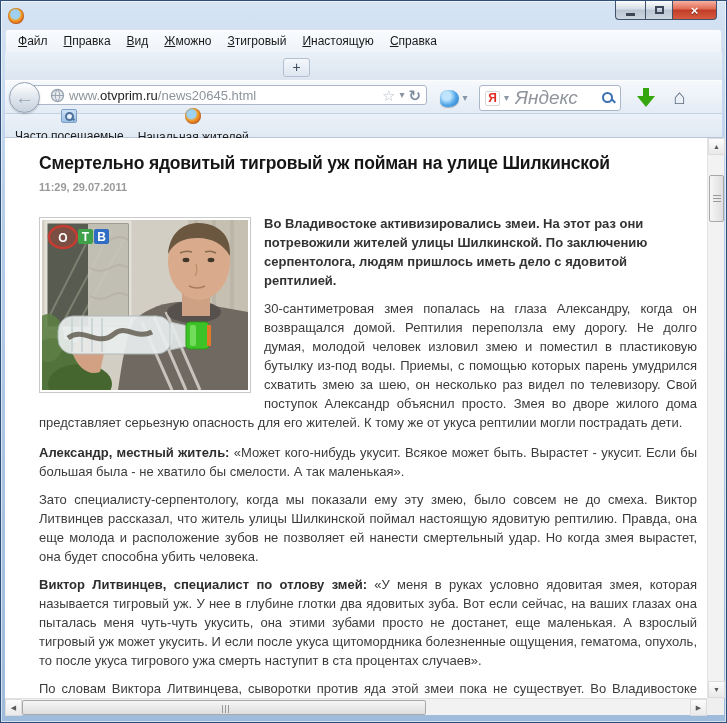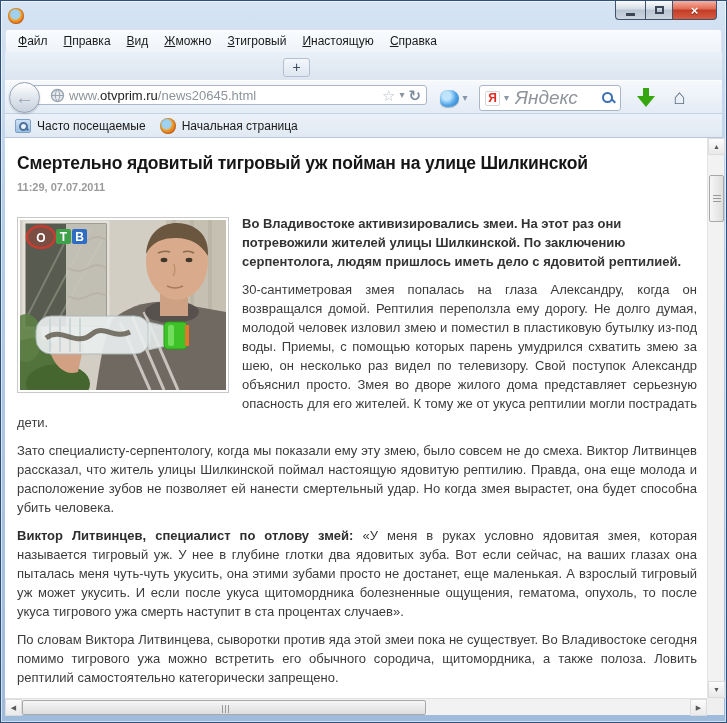--- a/index.html
+++ b/index.html
@@ -90,34 +90,34 @@
     background:#3a6fb0;transform:rotate(45deg);}
   .download-btn{position:absolute;left:632px;top:6px;width:18px;height:21px;}
   .download-btn .stem{position:absolute;left:6px;top:1px;width:6px;height:9px;background:#35a60d;}
   .download-btn .head{position:absolute;left:0;top:9px;width:0;height:0;
     border-left:9px solid transparent;border-right:9px solid transparent;border-top:11px solid #35a60d;}
   .home-btn{position:absolute;left:668px;top:3px;font-size:21px;font-weight:bold;color:#5d6c7e;line-height:26px;}
   
   .bookmarksbar{position:absolute;left:4px;right:4px;top:113px;height:24px;
     background:linear-gradient(#ebf1f8,#e0e9f3);border-bottom:1px solid #b7c6d9;
     display:flex;align-items:center;padding:0 8px;gap:10px;font-size:12px;color:#1a1a1a;}
-  .bm-item{display:flex;align-items:center;gap:6px;padding:1px 2px;}
+  .bm-item{display:flex;align-items:center;gap:6px;padding:1px 2px;flex-direction:column;}
   .bm-icon1{width:16px;height:14px;border-radius:2px;position:relative;
     background:linear-gradient(#cfe2f5,#9cbfe2);border:1px solid #7da2c9;}
   .bm-icon1::before{content:"";position:absolute;left:3px;top:2px;width:5px;height:5px;
     border:2px solid #4d729c;border-radius:50%;background:#eaf3fb;}
   .bm-icon1::after{content:"";position:absolute;left:9px;top:8px;width:4px;height:2px;
     background:#4d729c;transform:rotate(45deg);}
   .bm-icon2{width:16px;height:16px;border-radius:50%;
     background:radial-gradient(circle at 40% 38%, #9ed2f2 0 32%, #f0a22e 44%, #dd6b1c 70%, #b04712);
     box-shadow:inset 0 0 2px rgba(0,0,0,.35);}
   
   .content{position:absolute;left:4px;top:137px;width:719px;height:560px;background:#fff;}
   .article{position:absolute;left:0;top:0;right:17px;bottom:0;overflow:hidden;
-    padding:12px 10px 0 12px;color:#3c3c3c;}
+    padding:12px 10px 0 34px;color:#3c3c3c;}
   .article h1{font-size:17.5px;font-weight:bold;color:#161616;letter-spacing:-0.2px;margin:3px 0 7px;}
   .date{font-size:11px;font-weight:bold;color:#9a9a9a;margin:0 0 21px;}
   .photo{float:left;width:212px;height:176px;border:1px solid #c9c9c9;background:#fff;
     padding:2px;margin:3px 13px 8px 0;}
   .photo svg{display:block;}
   .article p{font-size:13px;line-height:19px;margin:0 0 9px;text-align:justify;}
   p.lead{font-weight:bold;color:#333;text-align:left;}
   p.after-photo{clear:left;padding-top:2px;}
   .speaker{font-weight:bold;color:#2e2e2e;}
   
@@ -206,28 +206,28 @@
     <div class="home-btn"><span>⌂</span></div>
   </div>
 
   <div class="bookmarksbar">
     <div class="bm-item">
       <span class="bm-icon1"></span>
       <span>Часто посещаемые</span>
     </div>
     <div class="bm-item">
       <span class="bm-icon2"></span>
-      <span>Начальная страница</span>
+      <span>Начальная жителей</span>
     </div>
   </div>
 
   <div class="content">
     <div class="article">
       <h1>Смертельно ядовитый тигровый уж пойман на улице Шилкинской</h1>
-      <div class="date">11:29, 07.07.2011</div>
+      <div class="date">11:29, 29.07.2011</div>
 
       <div class="photo">
         <svg width="206" height="170" viewBox="0 0 206 170">
           <rect x="0" y="0" width="206" height="170" fill="#d3cec4"></rect>
           <rect x="146" y="0" width="60" height="170" fill="#c6c0b3"></rect>
           <rect x="152" y="0" width="4" height="170" fill="#b5afa2" opacity="0.6"></rect>
           <rect x="170" y="0" width="4" height="170" fill="#b5afa2" opacity="0.6"></rect>
           <rect x="188" y="0" width="4" height="170" fill="#b5afa2" opacity="0.6"></rect>
 
           <rect x="4" y="2" width="84" height="106" fill="#585b4f" stroke="#e3e0d7" stroke-width="3"></rect>
@@ -270,20 +270,21 @@
             <rect x="36" y="9" width="15" height="15" rx="2" fill="#3fa149"></rect>
             <text x="43.5" y="21">Т</text>
             <rect x="52" y="9" width="15" height="15" rx="2" fill="#2f6cc4"></rect>
             <text x="59.5" y="21">В</text>
           </g>
         </svg>
       </div>
 
       <p class="lead">Во Владивостоке активизировались змеи. На этот раз они потревожили жителей улицы Шилкинской. По заключению серпентолога, людям пришлось иметь дело с ядовитой рептилией.</p>
       <p>30-сантиметровая змея попалась на глаза Александру, когда он возвращался домой. Рептилия переползла ему дорогу. Не долго думая, молодой человек изловил змею и поместил в пластиковую бутылку из-под воды. Приемы, с помощью которых парень умудрился схватить змею за шею, он несколько раз видел по телевизору. Свой поступок Александр объяснил просто. Змея во дворе жилого дома представляет серьезную опасность для его жителей. К тому же от укуса рептилии могли пострадать дети.</p>
+      <p class="after-photo"><span class="speaker">Александр, местный житель:</span><span> «Может кого-нибудь укусит. Всякое может быть. Вырастет - укусит. Если бы большая была - не хватило бы смелости. А так маленькая».</span></p>
       <p>Зато специалисту-серпентологу, когда мы показали ему эту змею, было совсем не до смеха. Виктор Литвинцев рассказал, что житель улицы Шилкинской поймал настоящую ядовитую рептилию. Правда, она еще молода и расположение зубов не позволяет ей нанести смертельный удар. Но когда змея вырастет, она будет способна убить человека.</p>
       <p><span class="speaker">Виктор Литвинцев, специалист по отлову змей:</span><span> «У меня в руках условно ядовитая змея, которая называется тигровый уж. У нее в глубине глотки два ядовитых зуба. Вот если сейчас, на ваших глазах она пыталась меня чуть-чуть укусить, она этими зубами просто не достанет, еще маленькая. А взрослый тигровый уж может укусить. И если после укуса щитомордника болезненные ощущения, гематома, опухоль, то после укуса тигрового ужа смерть наступит в ста процентах случаев».</span></p>
       <p>По словам Виктора Литвинцева, сыворотки против яда этой змеи пока не существует. Во Владивостоке сегодня помимо тигрового ужа можно встретить его обычного сородича, щитомордника, а также полоза. Ловить рептилий самостоятельно категорически запрещено.</p>
 
     </div>
 
     <div class="vscroll">
       <div class="sb-btn up"><span>▲</span></div>
       <div class="vthumb">
           <span class="grip"></span>

